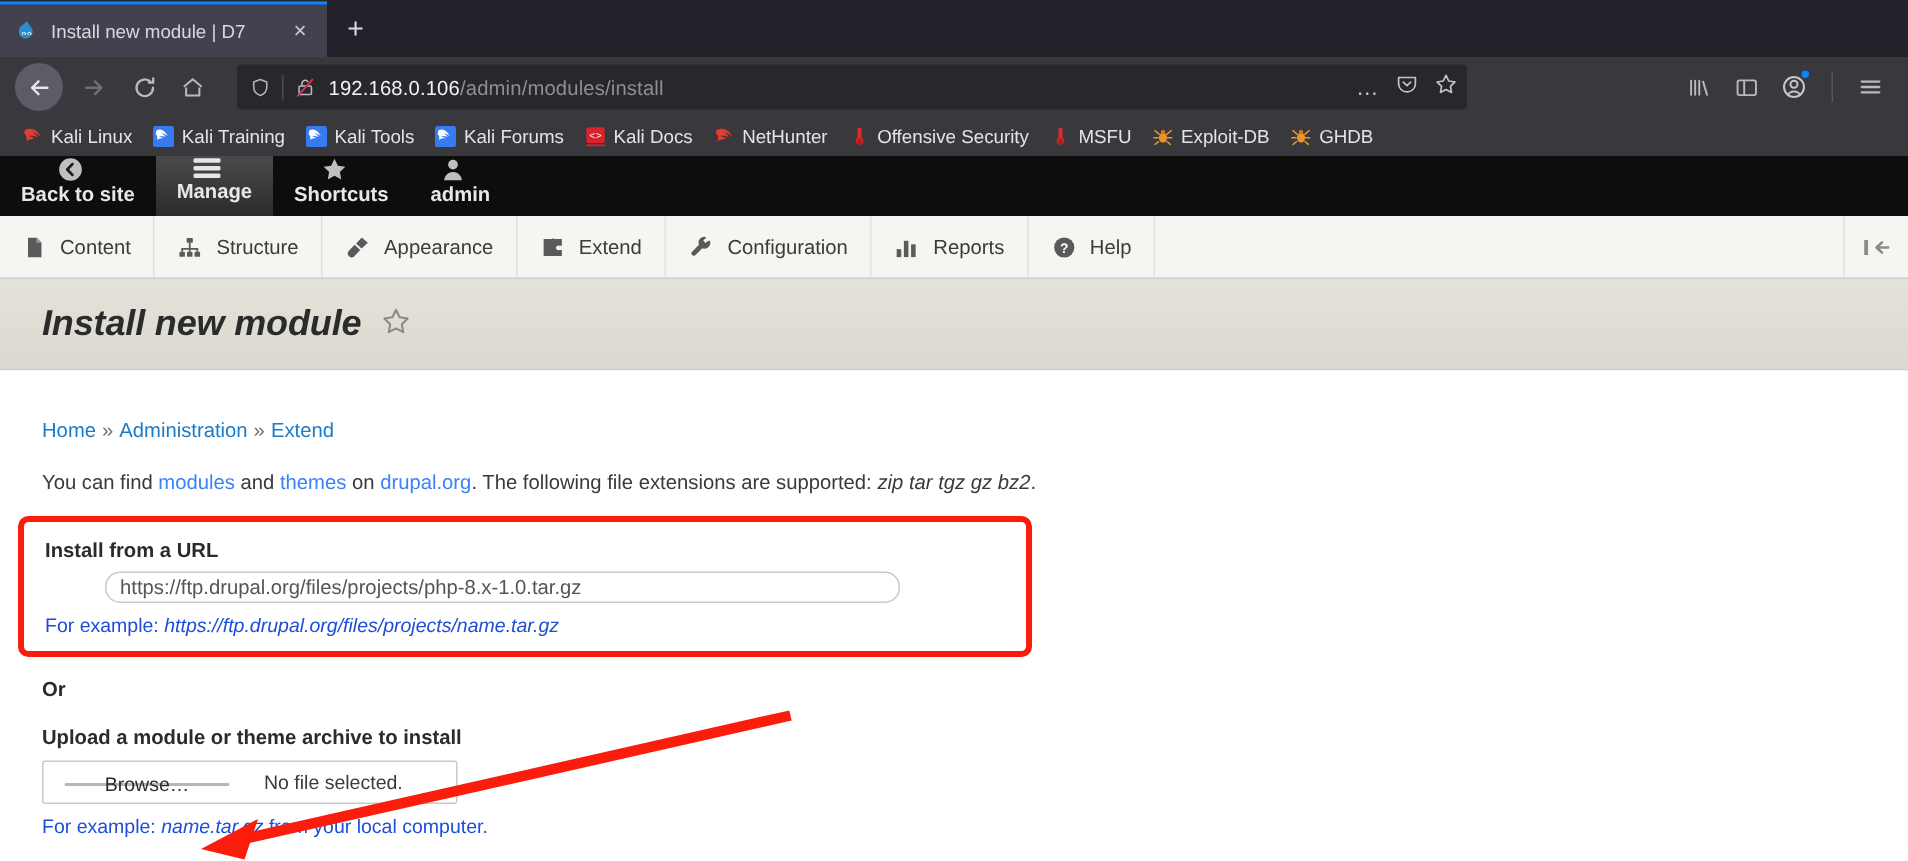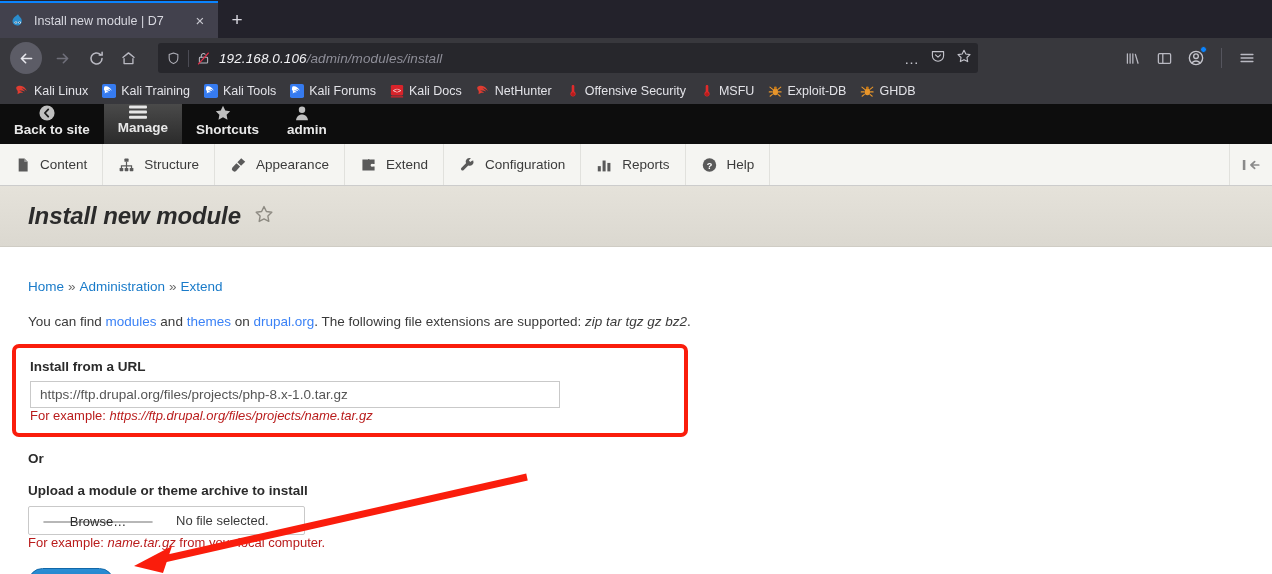--- a/index.html
+++ b/index.html
@@ -78,21 +78,20 @@
     max-width: 820px;
   }
   .url-shield { display:flex; align-items:center; color:#b2b2bb; padding-right:7px; }
   .url-sep { width:1px; height:17px; background:#4b4b54; margin-right:7px; }
   .url-lock-broken { display:flex; align-items:center; padding-right:8px; }
   .url-text {
     flex: 1 1 auto;
     font-size: 13.5px; color: #8e8e98;
     white-space: nowrap; overflow: hidden;
     letter-spacing: 0.1px;
-    font-style: italic;
   }
   .url-text .host { color: #f2f2f5; }
   .url-actions { display:flex; align-items:center; gap:10px; padding-left:8px; color:#c4c4cc; }
   .url-actions .dots { font-size: 15px; letter-spacing: 1px; line-height: 1; }
 
   .nav-right { display:flex; align-items:center; gap:2px; margin-left:auto; }
   .nav-right .nav-btn { width: 30px; }
   .nav-divider { width:1px; height:20px; background:#55555e; margin:0 8px; }
   .acct-dot {
     position:absolute; top:4px; right:4px;
@@ -194,32 +193,32 @@
     width: 676px;
     border: 4px solid #fa1d0c;
     border-radius: 7px;
     padding: 11px 14px 10px 14px;
   }
   .field-label {
     font-size: 13.5px; font-weight: bold; color: #2b2b2b;
     margin-bottom: 7px;
   }
   .text-input {
-    width: 530px; height: 27px;
-    border: 1px solid #c9c9c9; border-radius: 0;
+    width: 530px; height: 21px;
+    border: 1px solid #c9c9c9; border-radius: 10px;
     background: #fff;
     font-family: "Liberation Sans", sans-serif;
     font-size: 13.5px; color: #555;
     padding: 0 9px;
     display: flex; align-items: center;
-    white-space: nowrap; overflow: hidden;
+    white-space: nowrap; overflow: hidden; margin-left: 40px;
   }
   .field-desc {
-    margin-top: 0;
-    font-size: 13px; color: #b91c1c;
+    margin-top: 7px;
+    font-size: 13px; color: #1d4ed8;
   }
   .field-desc em { font-style: italic; }
 
   .or-label {
     margin-top: 14px;
     font-size: 13.5px; font-weight: bold; color: #2b2b2b;
   }
   .upload-label {
     margin-top: 17px;
     font-size: 13.5px; font-weight: bold; color: #2b2b2b;

